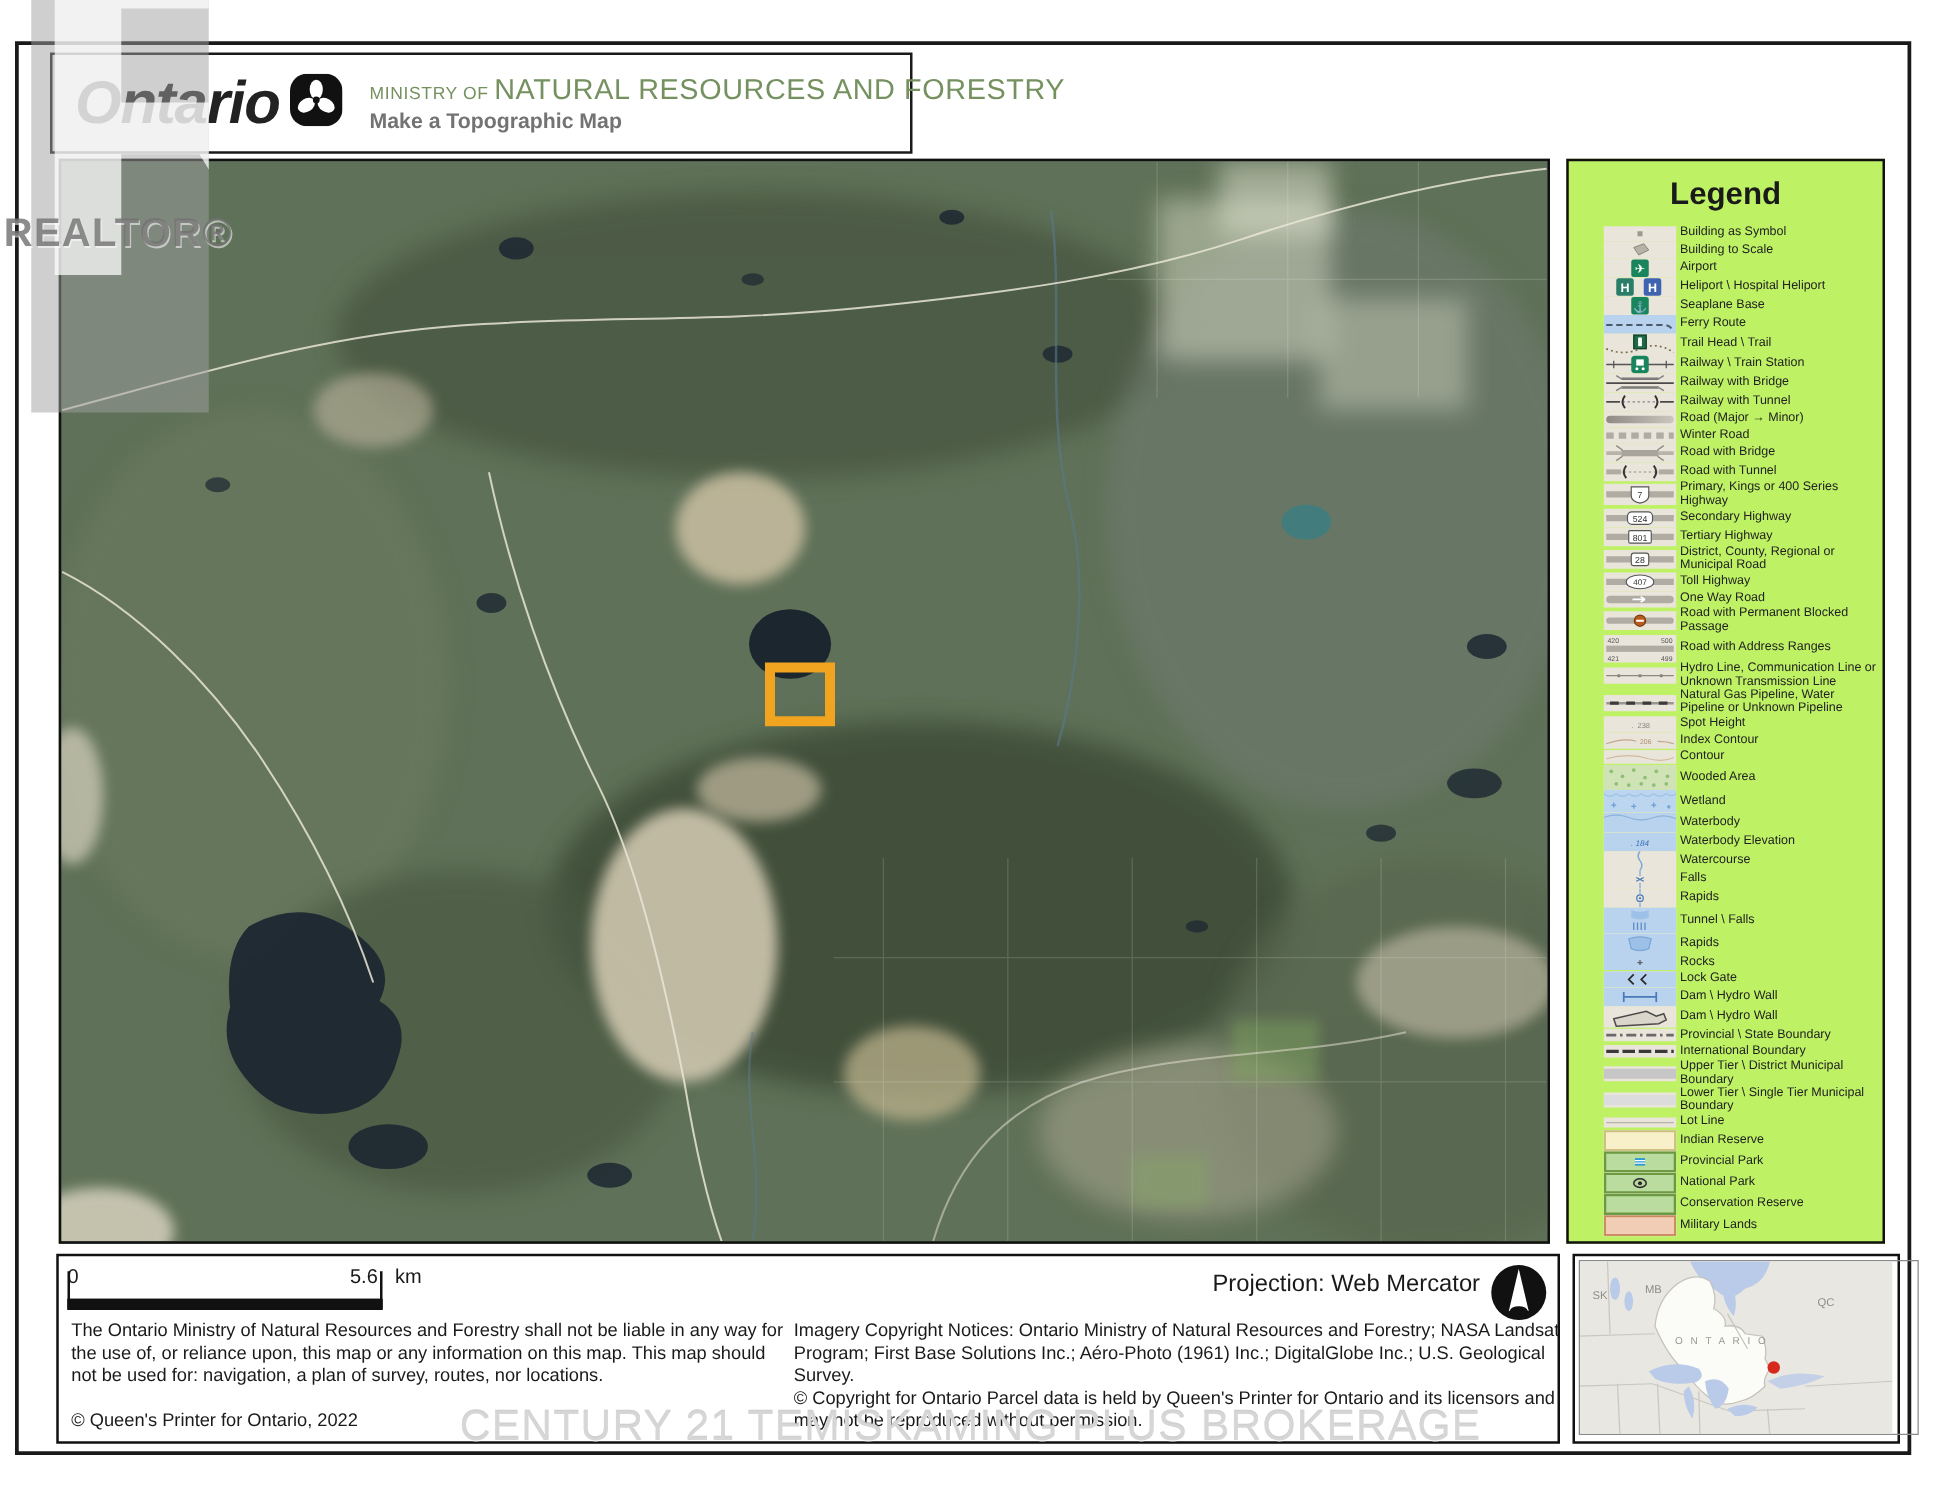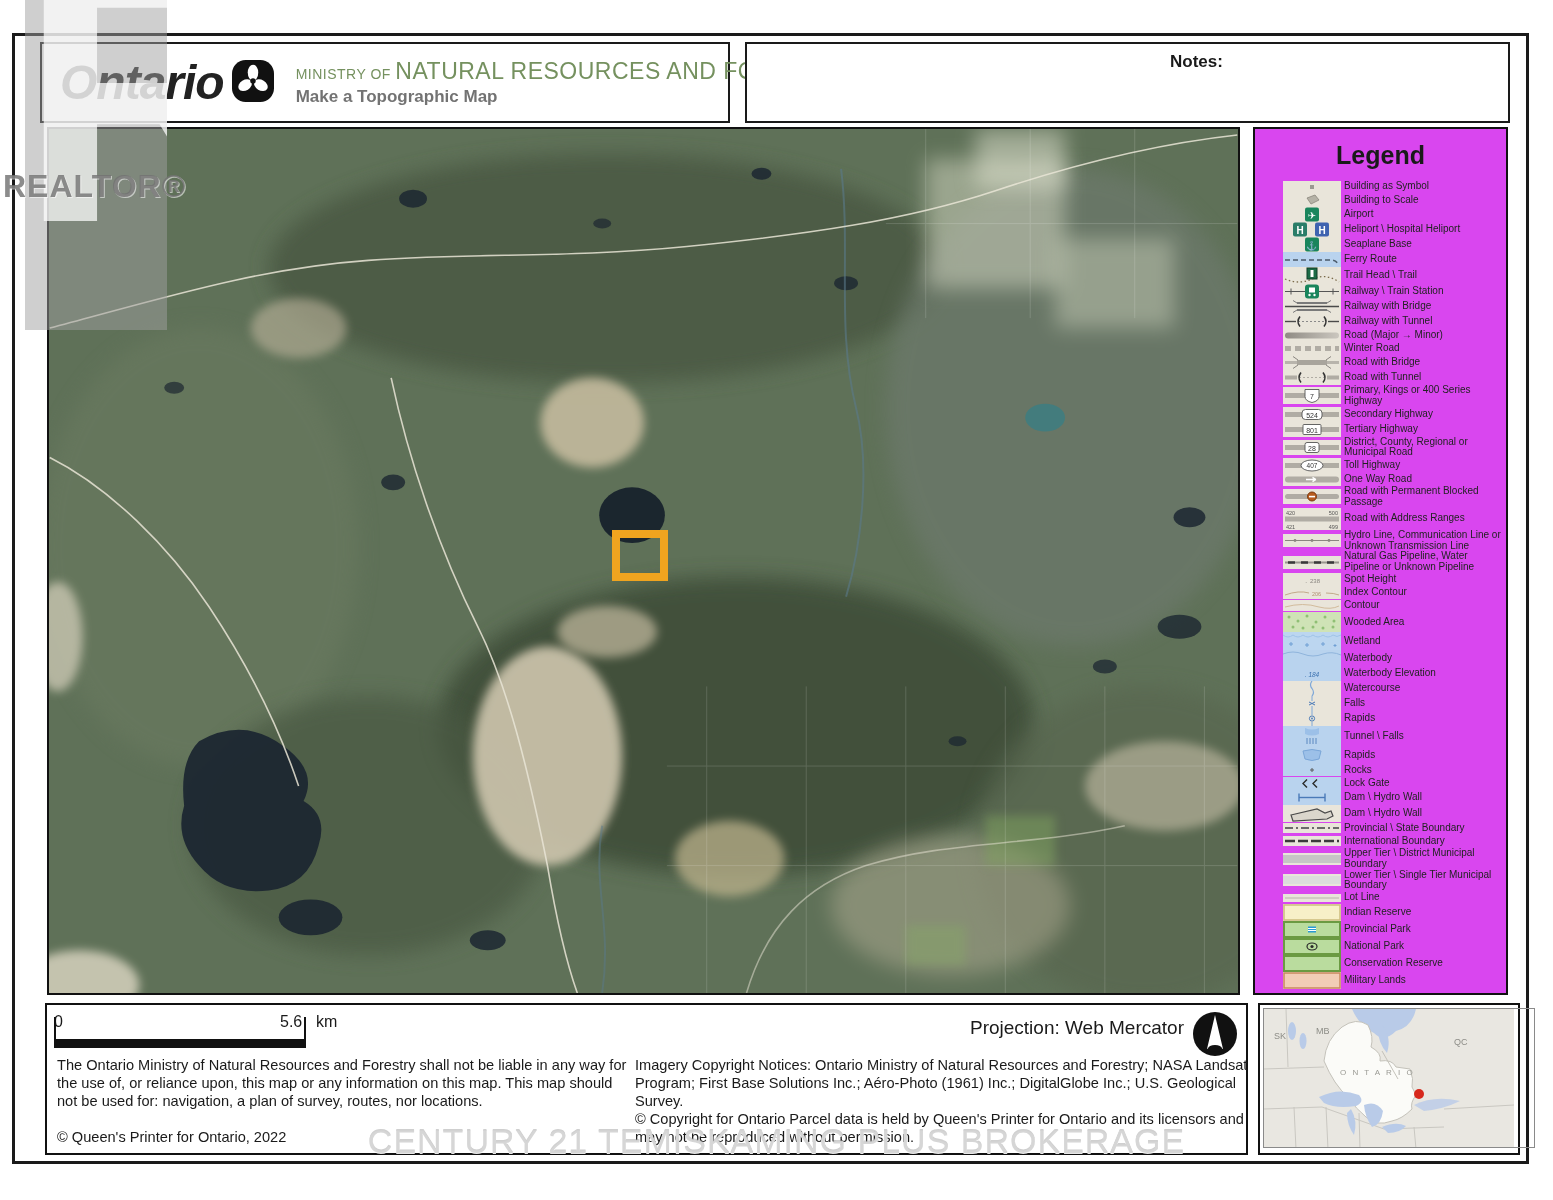--- a/index.html
+++ b/index.html
@@ -19,21 +19,21 @@
   .subtitle { font-size:17px; font-weight:bold; color:#737373; margin-top:2px; }
   .hdr-right { position:absolute; left:745px; top:42px; width:765px; height:81px; border:2px solid #1a1a1a; background:#fff; }
   .notes-label { position:absolute; left:423px; top:8px; font-size:17px; font-weight:bold; }
 
   
   .map-box { position:absolute; left:47px; top:127px; width:1193px; height:868px; border:2px solid #111; background:#5f7158; overflow:hidden; }
   .map-svg { position:absolute; left:0; top:0; width:100%; height:100%; }
   .marker { position:absolute; left:563px; top:401px; width:56px; height:51px; border:8px solid #F0A41F; }
 
   
-  .legend-box { position:absolute; left:1253px; top:127px; width:255px; height:868px; border:2px solid #111; background:#d946ef; overflow:hidden; }
+  .legend-box { position:absolute; left:1253px; top:127px; width:255px; height:868px; border:2px solid #111; background:#bef264; overflow:hidden; }
   .legend-title { text-align:center; font-size:25px; font-weight:bold; margin-top:12px; margin-bottom:10px; }
   .leg-row { display:flex; align-items:center; margin-left:28px; min-height:13px; }
   .leg-icon { width:58px; flex:0 0 58px; background:#e9e5da; display:flex; align-items:center; justify-content:center; }
   .leg-icon svg { display:block; width:58px; }
   .leg-label { font-size:10px; line-height:1.08; margin-left:3px; width:160px; color:#222; }
 
   
   .footer-box { position:absolute; left:45px; top:1003px; width:1203px; height:152px; border:2px solid #111; background:#fff; }
   .scale-area { position:absolute; left:7px; top:8px; width:300px; height:42px; }
   .scale-zero { position:absolute; left:0; top:0; font-size:16px; }
@@ -82,23 +82,20 @@
     </div>
     <div class="ministry">
       <div class="ministry-line1">
         <span class="ministry-prefix">MINISTRY OF</span>
         <span class="ministry-name">NATURAL RESOURCES AND FORESTRY</span>
       </div>
       <div class="subtitle">Make a Topographic Map</div>
     </div>
   </div>
 
-  <div class="hdr-right">
-    <span class="notes-label">Notes:</span>
-  </div>
 
   <div class="map-box">
     <svg class="map-svg" viewBox="0 0 1193 868">
       <defs>
         <filter id="soft" x="-40%" y="-40%" width="180%" height="180%">
             <feGaussianBlur stdDeviation="10"></feGaussianBlur>
           </filter>
         <filter id="soft2" x="-40%" y="-40%" width="180%" height="180%">
             <feGaussianBlur stdDeviation="5"></feGaussianBlur>
           </filter>

